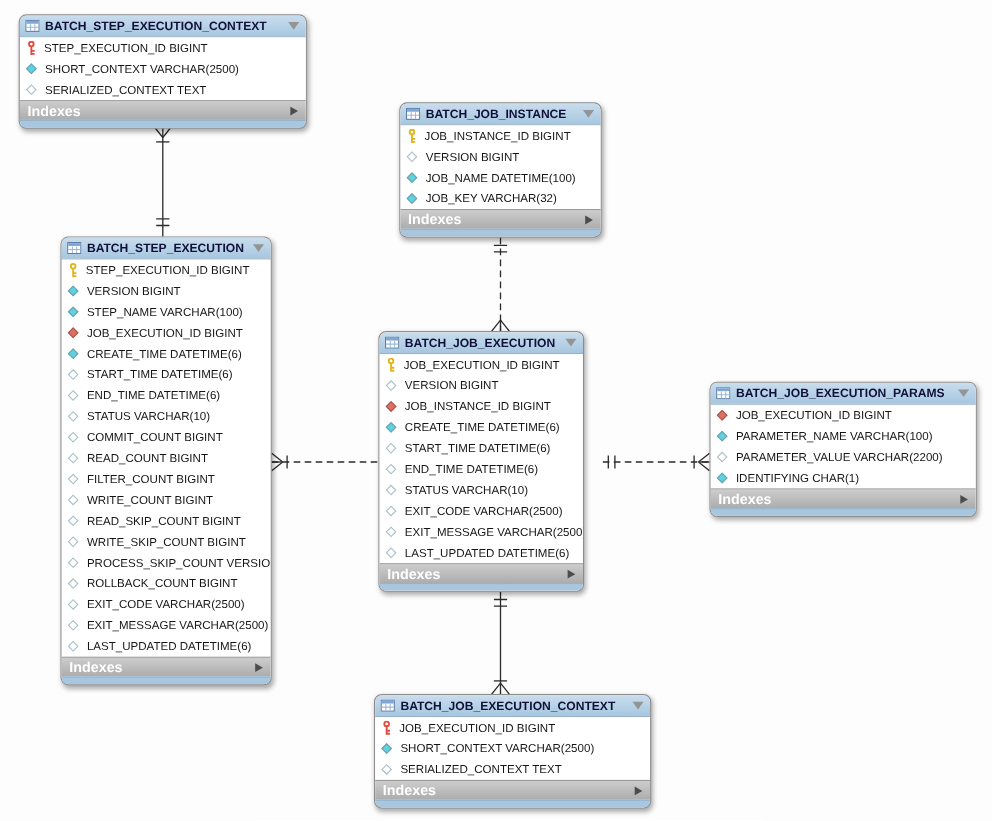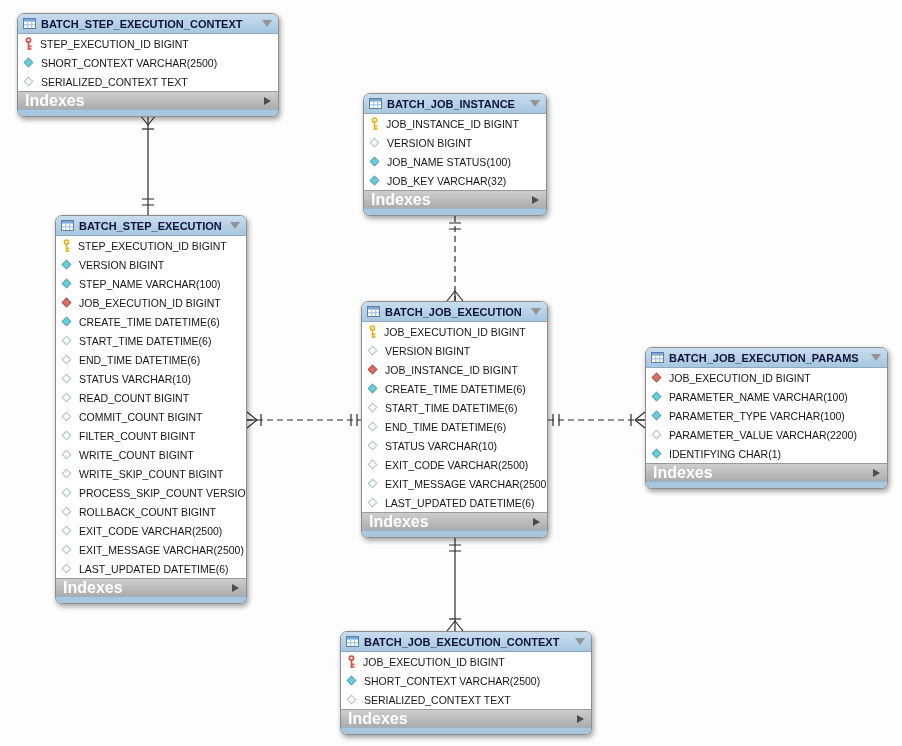--- a/index.html
+++ b/index.html
@@ -13,21 +13,21 @@
   .connectors path.dashed { stroke-dasharray:6 4; }
 
   .db-table {
     position:absolute; border:1px solid #8d8d8d; border-radius:7px;
     background:#fff; overflow:hidden;
     box-shadow:1.5px 2.5px 5px rgba(0,0,0,.33);
   }
   .t1{left:17px;  top:13px;  width:262px}
   .t2{left:363px; top:93px;  width:184px}
   .t3{left:55px;  top:215px; width:192px}
-  .t4{left:361px; top:301px; width:187px}
+  .t4{left:344px; top:301px; width:187px}
   .t5{left:645px; top:347px; width:243px}
   .t6{left:340px; top:631px; width:252px}
 
   .t-header {
     height:20px; display:flex; align-items:center; gap:5px;
     padding:0 6px 0 5px;
     background:linear-gradient(#c9dded,#a6c7e0);
     border-bottom:1px solid #8fa8bf;
   }
   .t-title { font-size:11px; font-weight:bold; color:#10103a; white-space:nowrap; }
@@ -47,21 +47,21 @@
   }
   .ic.diamond-filled { background:#5dd2e0; border-color:#71a0aa; }
   .ic.diamond-hollow { background:#ffffff; border-color:#a9c0c7; }
   .ic.diamond-red    { background:#dc7065; border-color:#a8564c; }
   .ic.key { width:11px; height:14px; display:inline-flex; }
 
   .t-indexes {
     height:18px; display:flex; align-items:center; padding:0 7px;
     background:linear-gradient(#cdcdcd,#acacac); border-top:1px solid #9a9a9a;
   }
-  .t-indexes .lbl { font-size:16px; font-weight:bold; color:#ffffff; }
+  .t-indexes .lbl { font-size:13px; font-weight:bold; color:#ffffff; }
   .t-arrow {
     margin-left:auto; width:0; height:0;
     border-top:4.5px solid transparent; border-bottom:4.5px solid transparent;
     border-left:7px solid #4c4c4c;
   }
   .t-footer { height:7px; background:#a8c7df; border-top:1px solid #93b4cf; }
 </style>
 </head>
 <body>
 
@@ -161,21 +161,21 @@
             </svg>
           </span>
           <span class="coltext">JOB_INSTANCE_ID BIGINT</span>
         </div>
         <div class="row">
           <span class="ic diamond-hollow"></span>
           <span class="coltext">VERSION BIGINT</span>
         </div>
         <div class="row">
           <span class="ic diamond-filled"></span>
-          <span class="coltext">JOB_NAME STATUS(100)</span>
+          <span class="coltext">JOB_NAME DATETIME(100)</span>
         </div>
         <div class="row">
           <span class="ic diamond-filled"></span>
           <span class="coltext">JOB_KEY VARCHAR(32)</span>
         </div>
       </div>
     <div class="t-indexes">
       <span class="lbl">Indexes</span>
       <span class="t-arrow"></span>
     </div>
@@ -227,33 +227,37 @@
         <div class="row">
           <span class="ic diamond-hollow"></span>
           <span class="coltext">END_TIME DATETIME(6)</span>
         </div>
         <div class="row">
           <span class="ic diamond-hollow"></span>
           <span class="coltext">STATUS VARCHAR(10)</span>
         </div>
         <div class="row">
           <span class="ic diamond-hollow"></span>
+          <span class="coltext">COMMIT_COUNT BIGINT</span>
+        </div>
+        <div class="row">
+          <span class="ic diamond-hollow"></span>
           <span class="coltext">READ_COUNT BIGINT</span>
         </div>
         <div class="row">
           <span class="ic diamond-hollow"></span>
-          <span class="coltext">COMMIT_COUNT BIGINT</span>
-        </div>
-        <div class="row">
-          <span class="ic diamond-hollow"></span>
           <span class="coltext">FILTER_COUNT BIGINT</span>
         </div>
         <div class="row">
           <span class="ic diamond-hollow"></span>
           <span class="coltext">WRITE_COUNT BIGINT</span>
+        </div>
+        <div class="row">
+          <span class="ic diamond-hollow"></span>
+          <span class="coltext">READ_SKIP_COUNT BIGINT</span>
         </div>
         <div class="row">
           <span class="ic diamond-hollow"></span>
           <span class="coltext">WRITE_SKIP_COUNT BIGINT</span>
         </div>
         <div class="row">
           <span class="ic diamond-hollow"></span>
           <span class="coltext">PROCESS_SKIP_COUNT VERSION</span>
         </div>
         <div class="row">
@@ -361,24 +365,20 @@
     <div class="t-body">
         <div class="row">
           <span class="ic diamond-red"></span>
           <span class="coltext">JOB_EXECUTION_ID BIGINT</span>
         </div>
         <div class="row">
           <span class="ic diamond-filled"></span>
           <span class="coltext">PARAMETER_NAME VARCHAR(100)</span>
         </div>
         <div class="row">
-          <span class="ic diamond-filled"></span>
-          <span class="coltext">PARAMETER_TYPE VARCHAR(100)</span>
-        </div>
-        <div class="row">
           <span class="ic diamond-hollow"></span>
           <span class="coltext">PARAMETER_VALUE VARCHAR(2200)</span>
         </div>
         <div class="row">
           <span class="ic diamond-filled"></span>
           <span class="coltext">IDENTIFYING CHAR(1)</span>
         </div>
       </div>
     <div class="t-indexes">
       <span class="lbl">Indexes</span>

